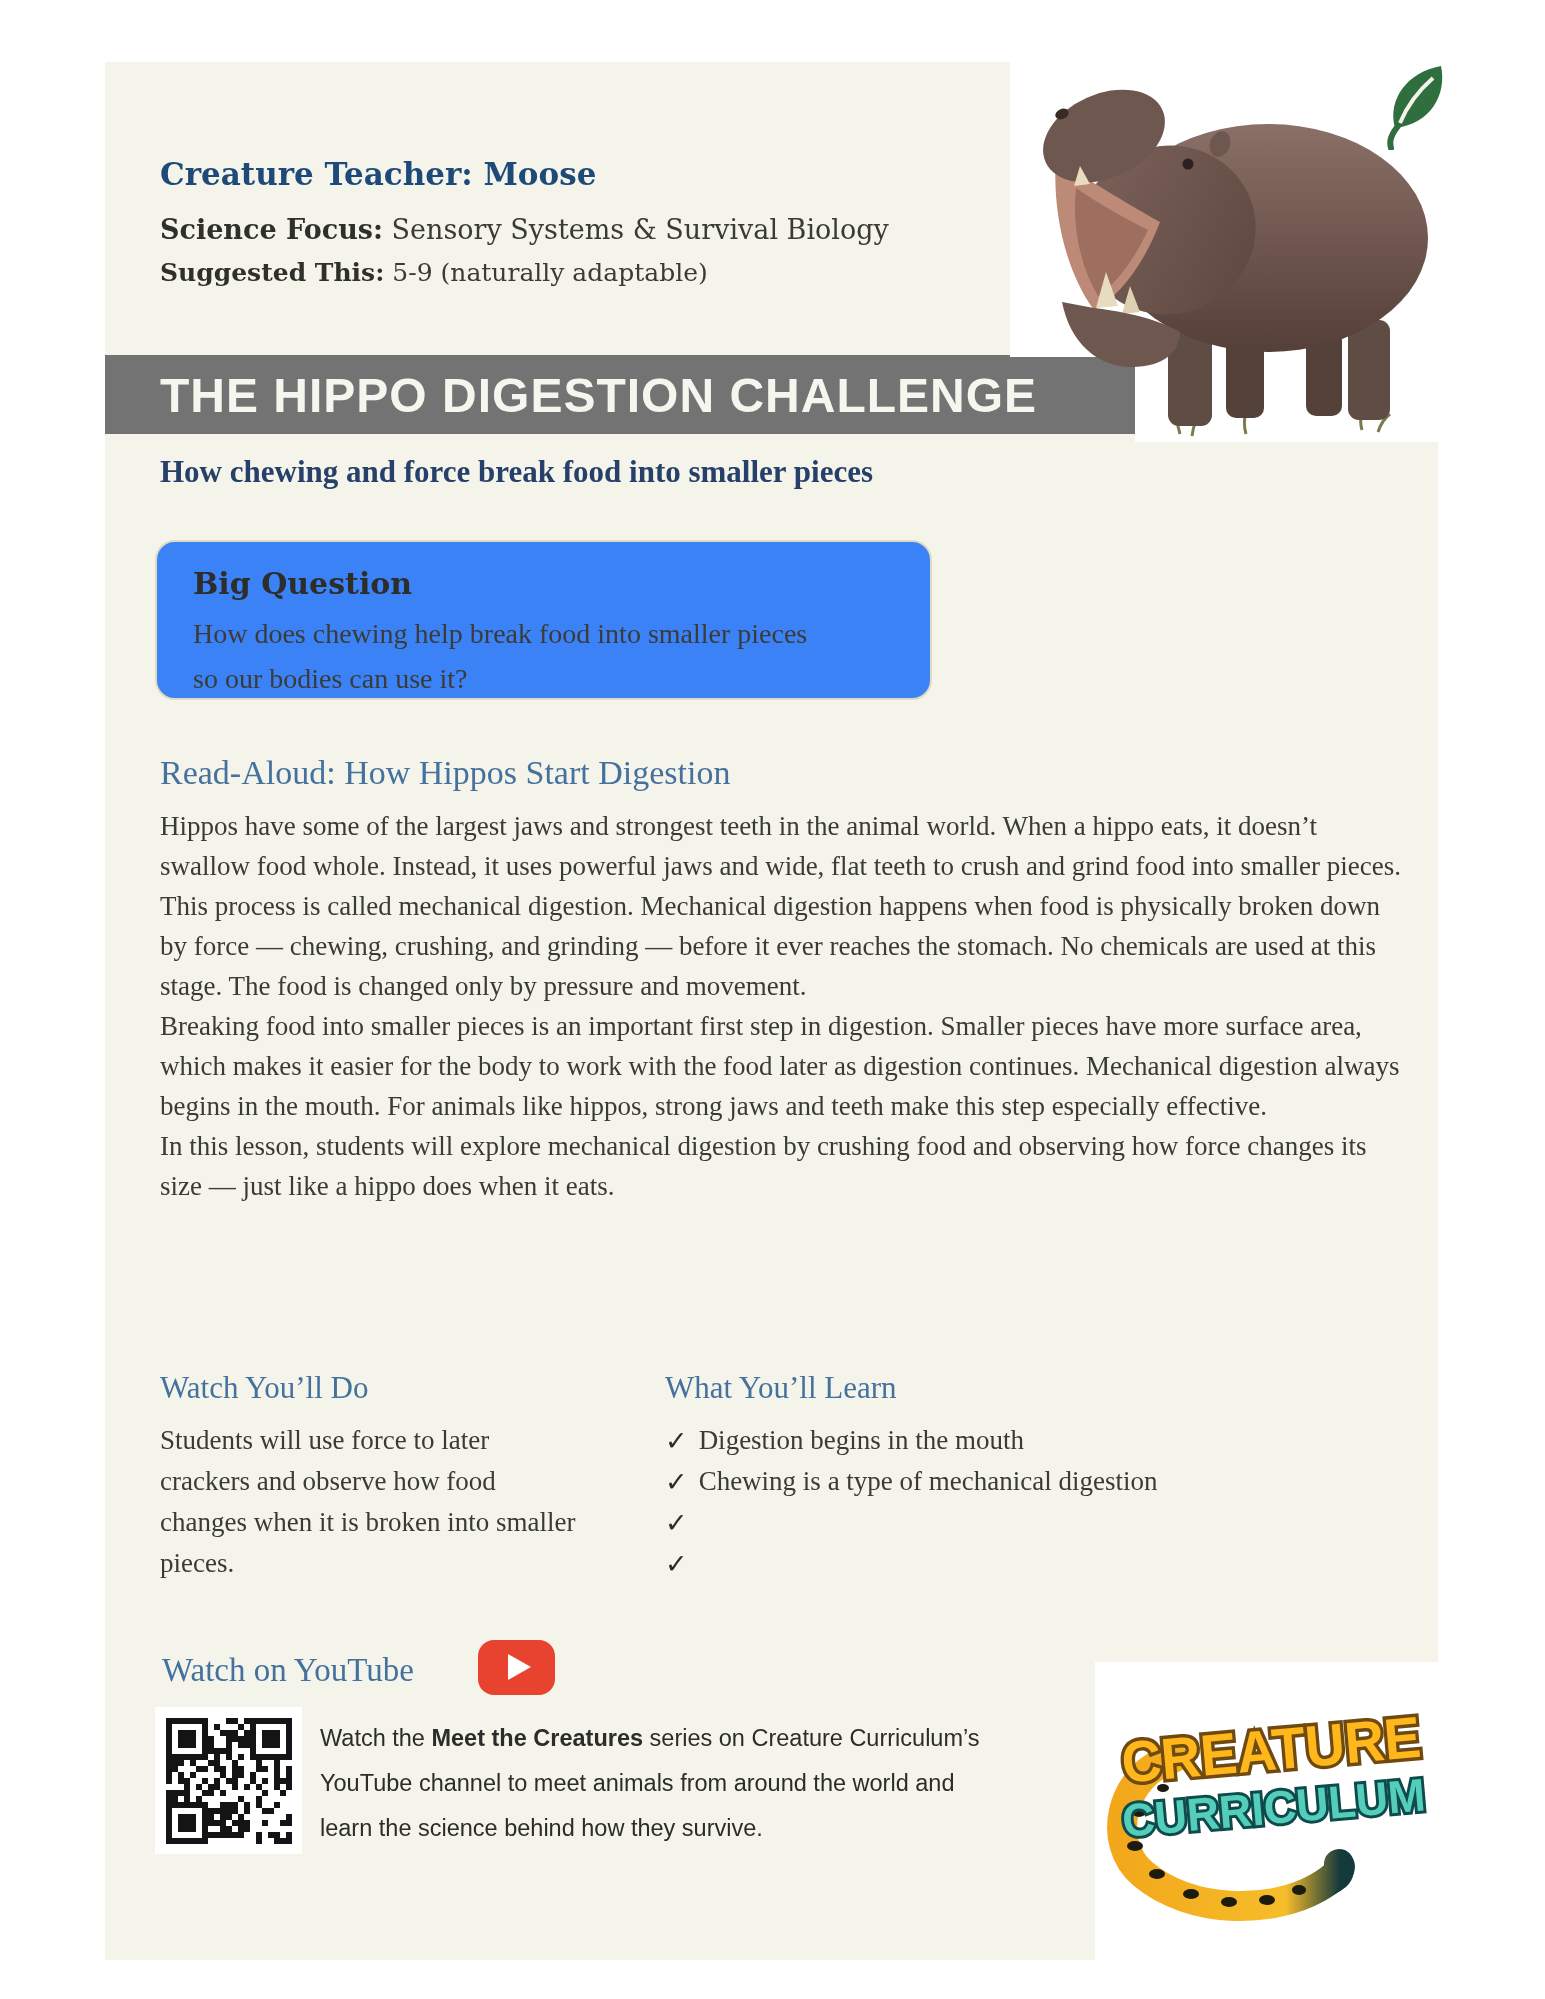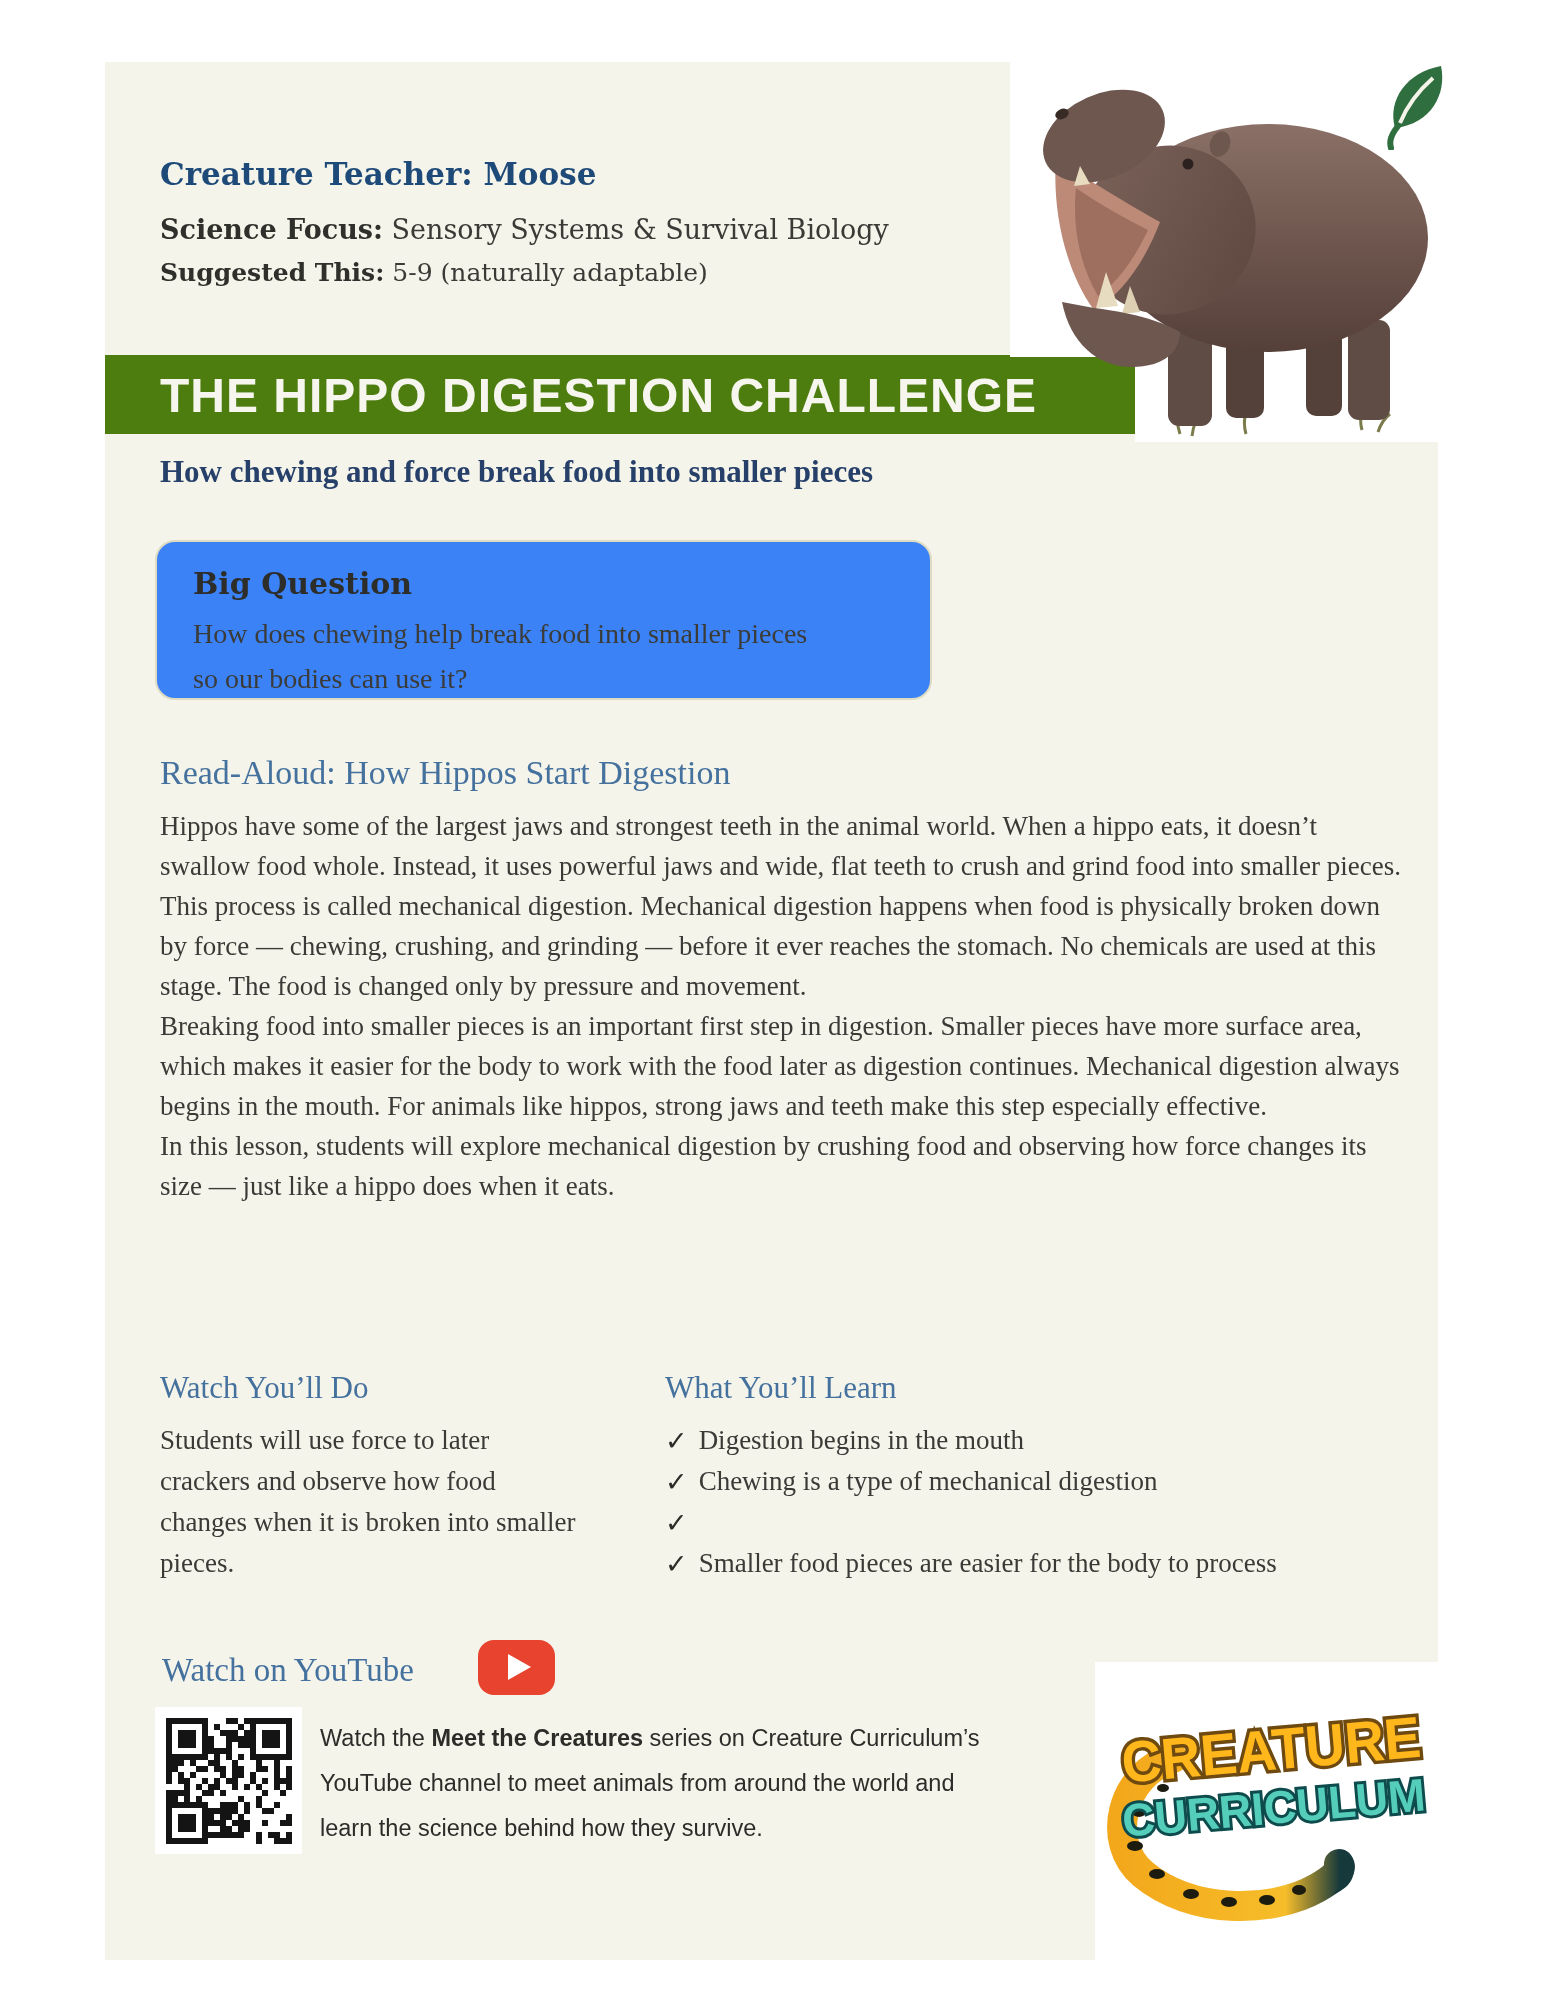--- a/index.html
+++ b/index.html
@@ -12,21 +12,21 @@
   .teacher  { position:absolute; left:55px; top:94px;  font:700 31px "DejaVu Serif", serif; color:#1d4a78; }
   .meta1    { position:absolute; left:55px; top:152px; font:400 27px "DejaVu Serif", serif; color:#3a3a37; }
   .meta2    { position:absolute; left:55px; top:196px; font:400 25px "DejaVu Serif", serif; color:#3a3a37; }
   .meta-label { font-weight:700; color:#2f2f2b; }
 
   
   .photo { position:absolute; left:905px; top:0; width:428px; height:380px; z-index:2; }
   .leaf  { position:absolute; left:1280px; top:2px; width:62px; height:86px; z-index:3; }
 
   
-  .banner { position:absolute; left:0; top:293px; width:1333px; height:79px; background:#4d7c0f; z-index:1; }
+  .banner { position:absolute; left:0; top:293px; width:1333px; height:79px; background:#737373; z-index:1; }
   .banner-title { position:absolute; left:55px; top:50%; transform:translateY(-50%);
                   font:700 48px "Liberation Sans", sans-serif; color:#f7f6ee; letter-spacing:1px; white-space:nowrap; }
 
   .subtitle { position:absolute; left:55px; top:392px; font:600 31px "Liberation Serif", serif; color:#26406a; }
 
   
   .bigq { position:absolute; left:50px; top:478px; width:777px; height:160px; background:#3b82f6;
           border:2px solid #dddcc3; border-radius:20px; padding:24px 36px; }
   .bigq-title { font:700 30px "DejaVu Serif", serif; color:#2d2d2a; margin-bottom:10px; }
   .bigq-text  { font:400 28px/45px "Liberation Serif", serif; color:#3b3b38; width:615px; }
@@ -155,21 +155,20 @@
       </div>
       <div class="learn-item">
         <span class="check">✓</span>
         <span>Chewing is a type of mechanical digestion</span>
       </div>
       <div class="learn-item">
         <span class="check">✓</span>
       </div>
       <div class="learn-item">
         <span class="check">✓</span>
-        <span>Smaller food pieces are easier for the body to process</span>
       </div>
     </div>
 
     <div class="yt-heading">Watch on YouTube</div>
     <div class="yt-button">
       <div class="yt-play"></div>
     </div>
 
     <div class="qr-box">
       <svg id="qr-svg" width="147" height="147" viewBox="0 0 147 147">

